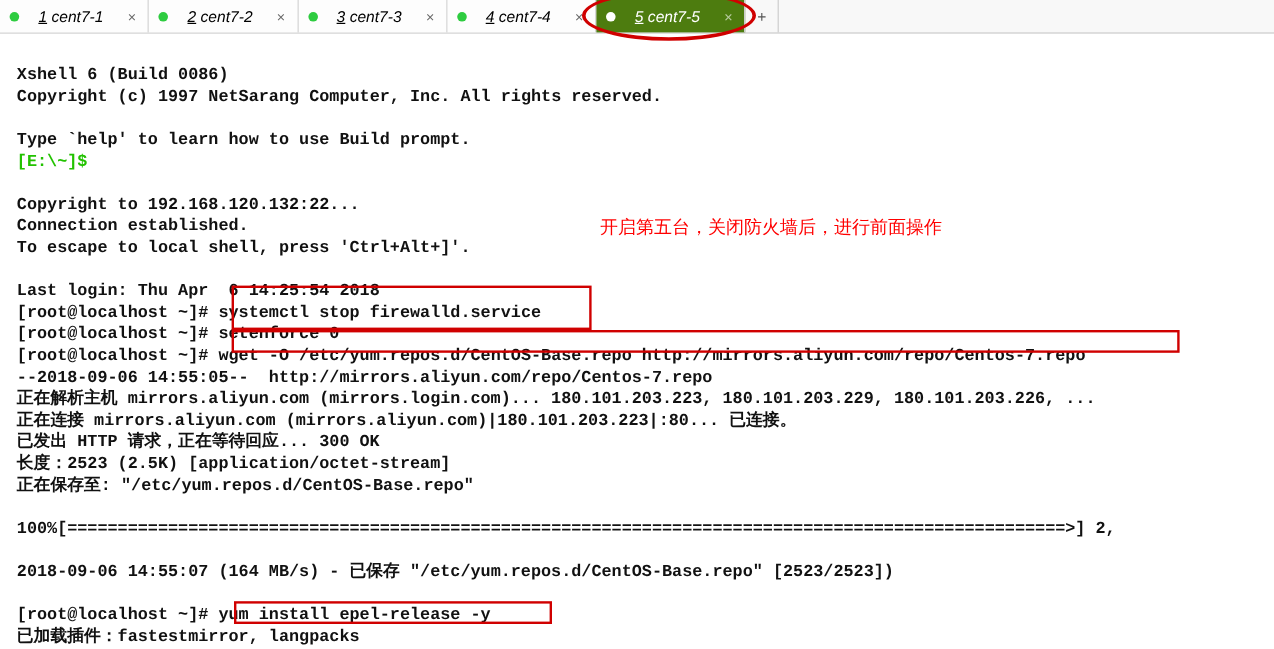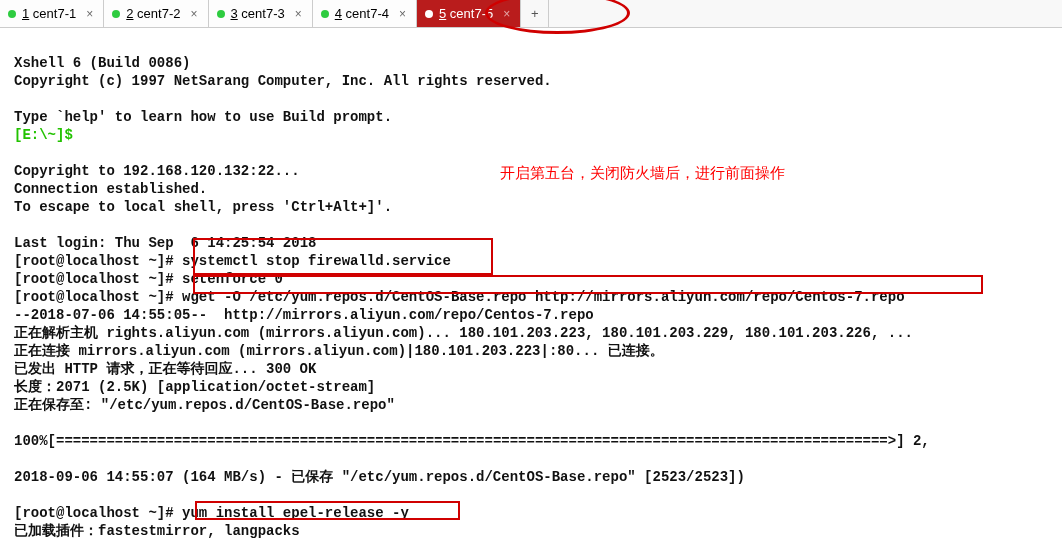--- a/index.html
+++ b/index.html
@@ -21,24 +21,25 @@
     font-family: Arial, sans-serif;
     font-size: 13px;
   }
   .tab {
     display: flex;
     align-items: center;
     padding: 0 10px 0 8px;
     border-right: 1px solid #ccc;
     background: #fdfdfd;
     cursor: pointer;
-    gap: 6px;
+    gap: 16px;
+    font-style: italic;
   }
   .tab.active {
-    background: #b91c1c;
+    background: #4d7c0f;
     color: #fff;
   }
   .tab .dot {
     width: 8px; height: 8px; border-radius: 50%;
     background: #2ecc40;
     flex-shrink: 0;
   }
   .tab.active .dot { background: #fff; }
   .tab .tnum { text-decoration: underline; }
   .tab .close {
@@ -67,21 +68,21 @@
     line-height: 18px;
     font-size: 14px;
     white-space: pre;
     font-weight: bold;
     color: #111;
     position: relative;
   }
   .lime { color: #22c200; }
   .red-note {
     position:absolute;
-    top:164px;
+    top:180px;
     left:500px;
     color:#ff0000;
     font-family:"Microsoft YaHei","SimSun",sans-serif;
     font-weight:normal;
     font-size:15px;
     white-space:nowrap;
   }
   .box1 {
     position:absolute;
     top:238px; left:193px;
@@ -142,29 +143,29 @@
 <span>Xshell 6 (Build 0086)</span>
 <span>Copyright (c) 1997 NetSarang Computer, Inc. All rights reserved.</span>
 
 <span>Type `help' to learn how to use Build prompt.</span>
 <span class="lime">[E:\~]$</span>
 
 <span>Copyright to 192.168.120.132:22...</span>
 <span>Connection established.</span>
 <span>To escape to local shell, press 'Ctrl+Alt+]'.</span>
 
-<span>Last login: Thu Sep  6 14:25:54 2018</span>
+<span>Last login: Thu Apr  6 14:25:54 2018</span>
 <span>[root@localhost ~]# </span><span>systemctl stop firewalld.service</span>
 <span>[root@localhost ~]# </span><span>setenforce 0</span>
 <span>[root@localhost ~]# </span><span>wget -O /etc/yum.repos.d/CentOS-Base.repo http://mirrors.aliyun.com/repo/Centos-7.repo</span>
-<span>--2018-07-06 14:55:05--  http://mirrors.aliyun.com/repo/Centos-7.repo</span>
-<span>正在解析主机 rights.aliyun.com (mirrors.aliyun.com)... 180.101.203.223, 180.101.203.229, 180.101.203.226, ...</span>
+<span>--2018-09-06 14:55:05--  http://mirrors.aliyun.com/repo/Centos-7.repo</span>
+<span>正在解析主机 mirrors.aliyun.com (mirrors.login.com)... 180.101.203.223, 180.101.203.229, 180.101.203.226, ...</span>
 <span>正在连接 mirrors.aliyun.com (mirrors.aliyun.com)|180.101.203.223|:80... 已连接。</span>
 <span>已发出 HTTP 请求，正在等待回应... 300 OK</span>
-<span>长度：2071 (2.5K) [application/octet-stream]</span>
+<span>长度：2523 (2.5K) [application/octet-stream]</span>
 <span>正在保存至: "/etc/yum.repos.d/CentOS-Base.repo"</span>
 
 <span>100%[===================================================================================================&gt;] 2,</span>
 
 <span>2018-09-06 14:55:07 (164 MB/s) - 已保存 "/etc/yum.repos.d/CentOS-Base.repo" [2523/2523])</span>
 
 <span>[root@localhost ~]# </span><span>yum install epel-release -y</span>
 <span>已加载插件：fastestmirror, langpacks</span>
 </div>
 

